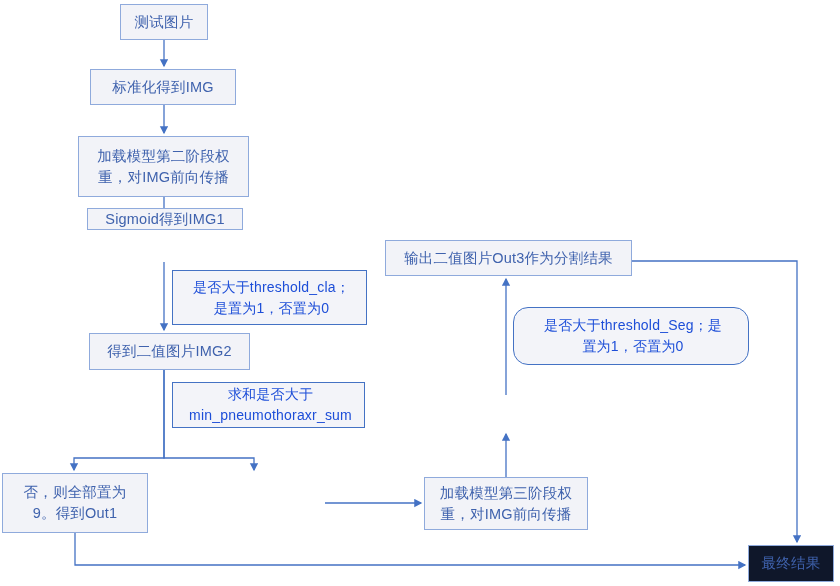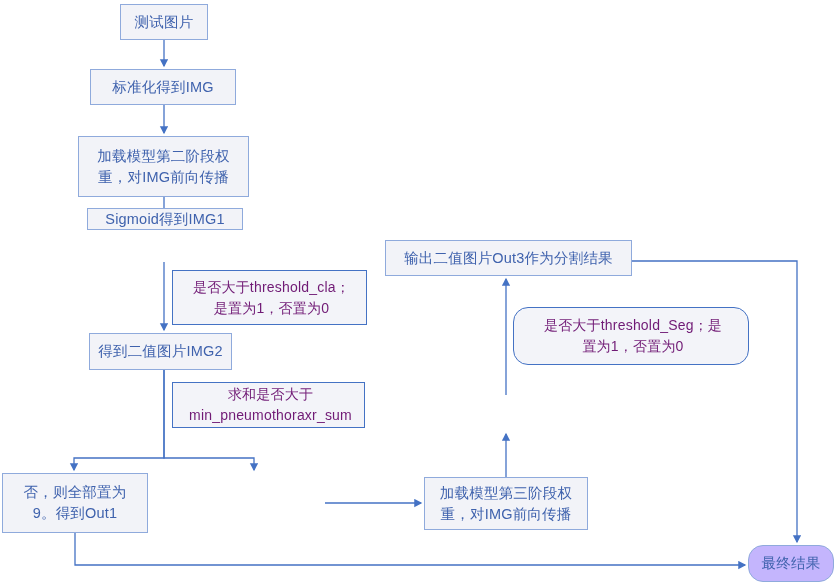--- a/index.html
+++ b/index.html
@@ -36,28 +36,27 @@
     border: 1px solid #8faadc;
     font-size: 14.5px;
     line-height: 1.42;
     letter-spacing: 0.2px;
     padding: 2px 4px;
     white-space: pre-line;
   }
   .node.note {
     border: 1.4px solid #4472c4;
     background: #f3f4f9;
-    color: #701a75;
+    color: #1d4ed8;
     font-size: 14px;
     line-height: 1.5;
     padding-left: 8px;
   }
   .node.terminal {
-    background: #c4b5fd;
-    border-radius: 15px;
+    background: #0f172a;
   }
 </style>
 </head>
 <body>
 
 <div id="canvas">
 
   <svg class="wires" viewBox="0 0 840 586" xmlns="http://www.w3.org/2000/svg">
     <defs>
       <marker id="ah" markerWidth="9" markerHeight="9" refX="5.2" refY="3.2" orient="auto" markerUnits="strokeWidth">
@@ -81,21 +80,21 @@
 
   <div class="node" style="left:120px; top:4px; width:88px; height:36px;">测试图片</div>
 
   <div class="node" style="left:90px; top:69px; width:146px; height:36px;">标准化得到IMG</div>
 
   <div class="node" style="left:78px; top:136px; width:171px; height:61px;">加载模型第二阶段权
 重，对IMG前向传播</div>
 
   <div class="node" style="left:87px; top:208px; width:156px; height:22px;">Sigmoid得到IMG1</div>
 
-  <div class="node" style="left:89px; top:333px; width:143px; height:37px;">得到二值图片IMG2</div>
+  <div class="node" style="left:89px; top:333px; width:161px; height:37px;">得到二值图片IMG2</div>
 
   <div class="node" style="left:2px; top:473px; width:146px; height:60px;">否，则全部置为
 9。得到Out1</div>
 
 
   <div class="node" style="left:424px; top:477px; width:164px; height:53px;">加载模型第三阶段权
 重，对IMG前向传播</div>
 
 
   <div class="node" style="left:385px; top:240px; width:247px; height:36px;">输出二值图片Out3作为分割结果</div>

